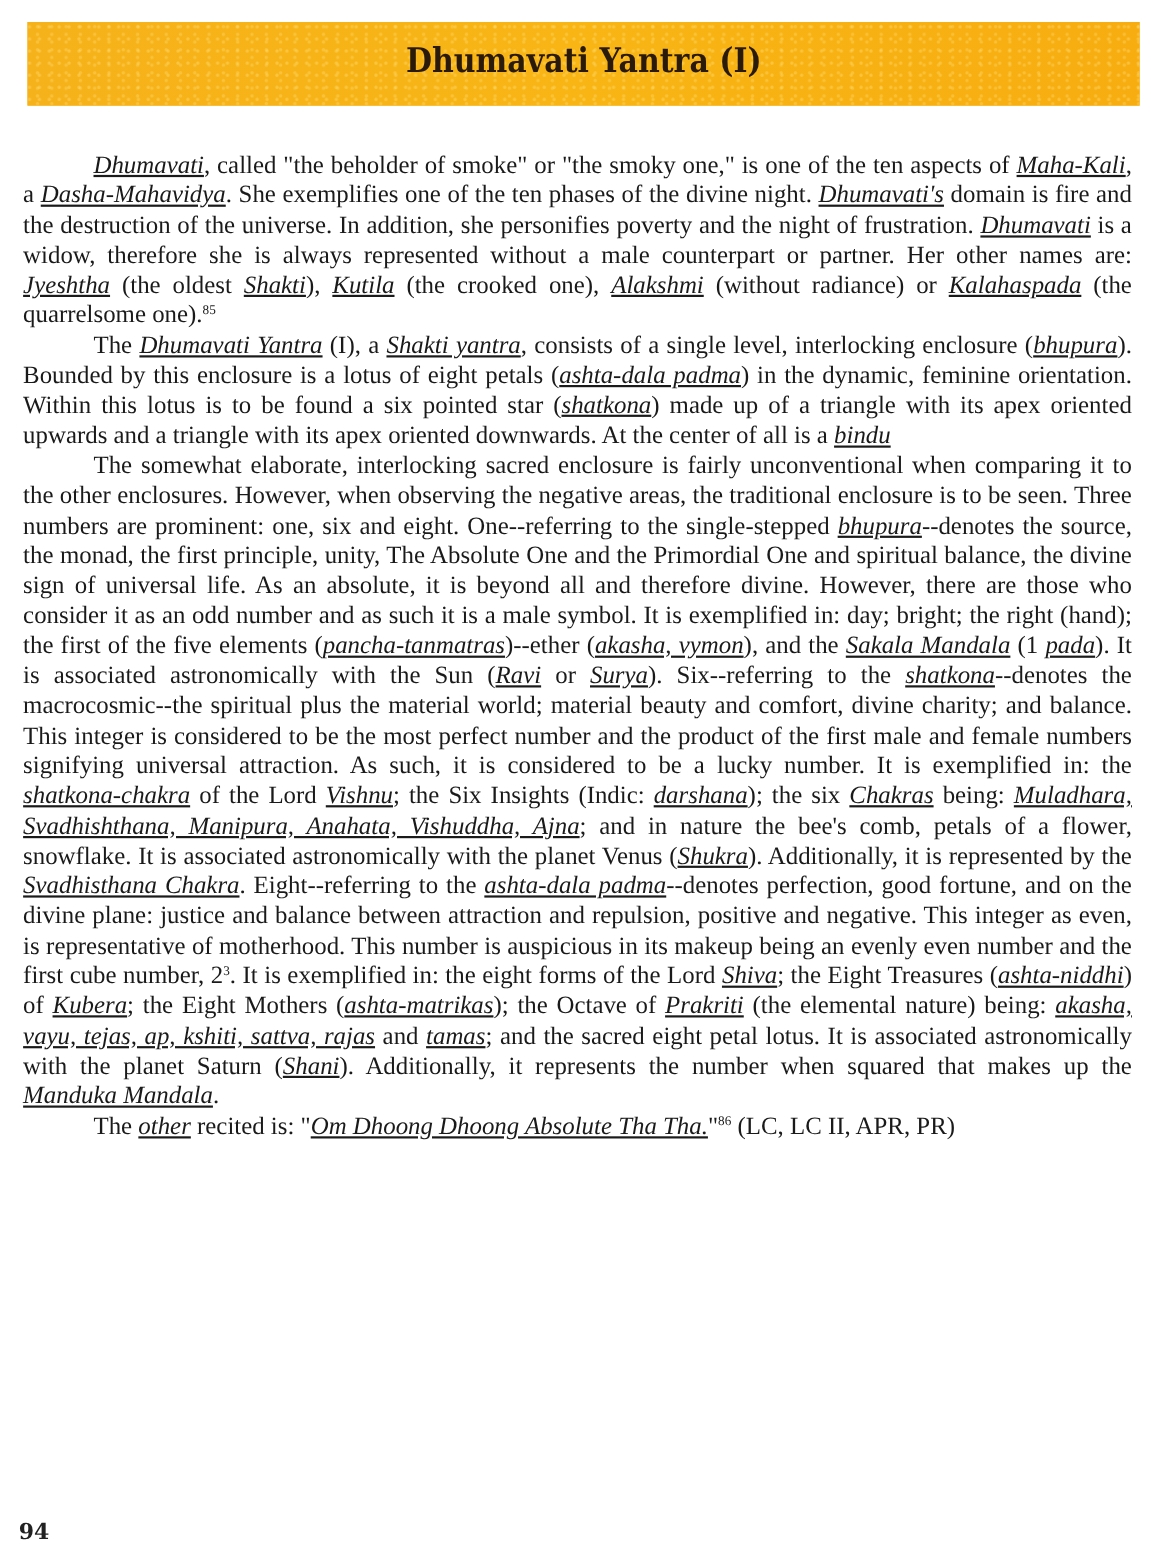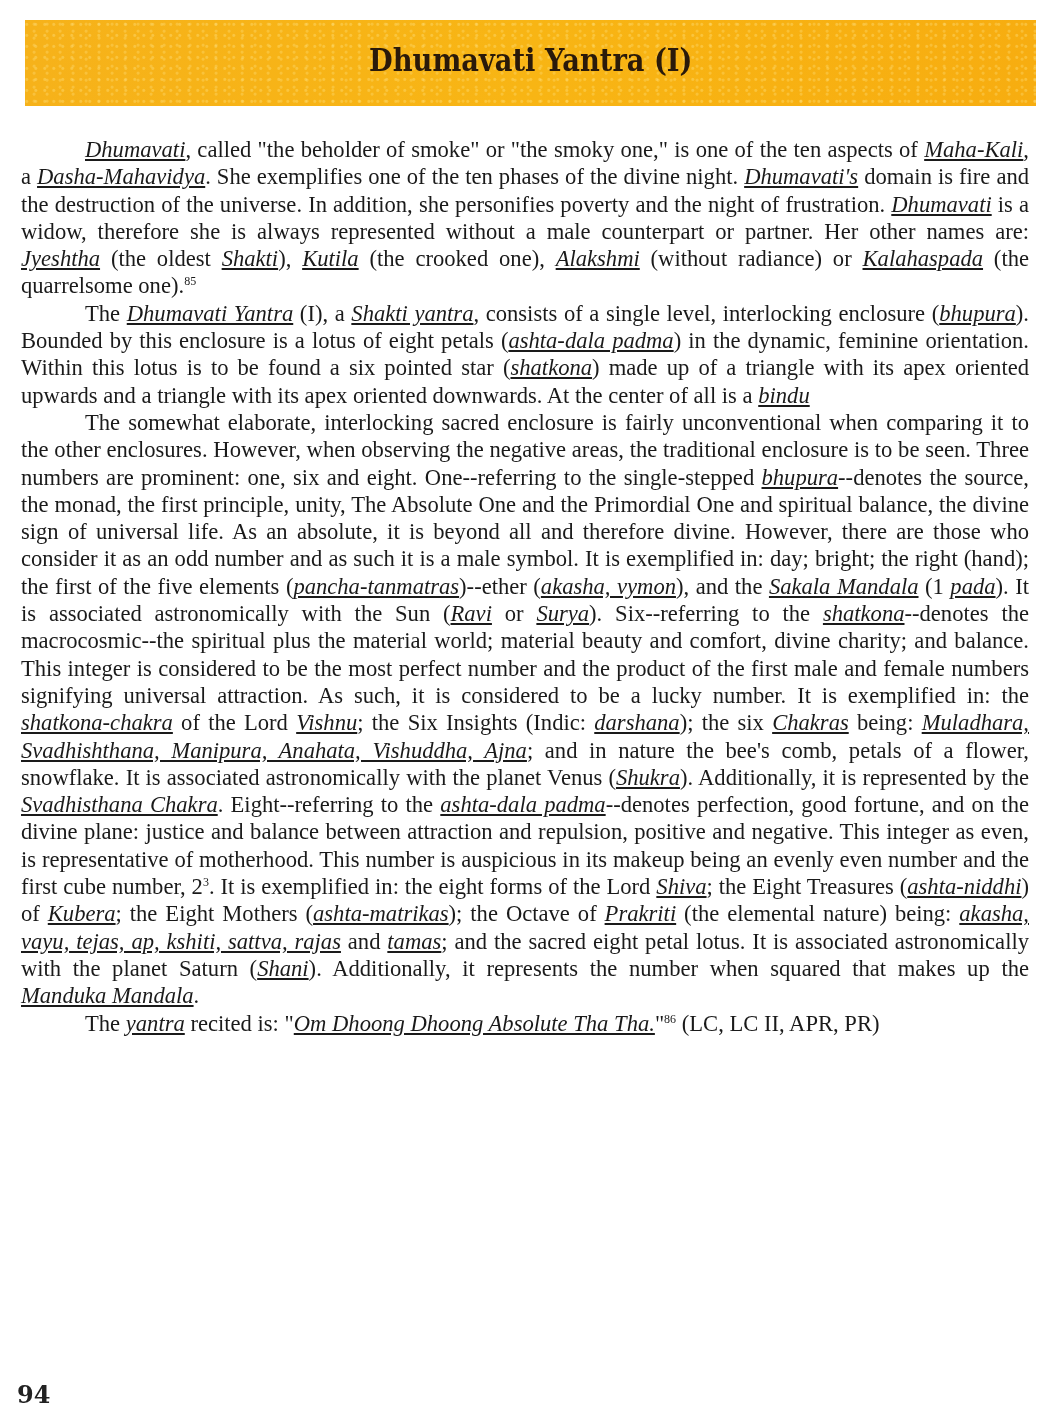--- a/index.html
+++ b/index.html
@@ -1,18 +1,18 @@
 <!DOCTYPE html>
 <html><head>
 <meta charset="utf-8">
 <style>
   html, body { margin: 0; padding: 0; background: #ffffff; }
   body { width: 1046px; height: 1422px; position: relative; overflow: hidden; }
   .banner {
-    position: absolute; left: 25px; top: 20px; width: 1011px; height: 86px;
+    position: absolute; left: 25px; top: 20px; width: 1011px; height: 76px;
     background: #f9b214;
     background-image:
       radial-gradient(circle at 20% 40%, rgba(255,230,140,0.35) 0 1px, transparent 2px),
       radial-gradient(circle at 70% 60%, rgba(255,230,140,0.30) 0 1px, transparent 2px),
       linear-gradient(90deg, #f6b21a 0%, #f8b514 50%, #f7ad10 100%);
     background-size: 9px 11px, 13px 7px, 100% 100%;
     display: flex; align-items: center; justify-content: center;
   }
   .banner h1 {
     margin: 0; font-family: "DejaVu Serif", serif; font-weight: bold;
@@ -23,30 +23,30 @@
     position: absolute; left: 21px; top: 136px; width: 1008px;
     font-family: "Liberation Serif", serif; font-size: 22.6px; line-height: 27.3px;
     color: #1a1a1a;
   }
   .content p { margin: 0; text-indent: 64px; text-align: justify; }
   .content p.last { text-align: left; }
   .content i { font-style: italic; text-decoration: underline; }
   sup { font-size: 12px; line-height: 0; vertical-align: 8px; }
   .page-number {
     position: absolute; left: 17px; top: 1380px;
-    font-family: "DejaVu Serif", serif; font-weight: bold; font-size: 24px; color: #222;
+    font-family: "DejaVu Serif", serif; font-weight: bold; font-size: 20px; color: #222;
   }
 </style>
 </head>
 <body>
 
 <div class="banner">
   <h1>Dhumavati Yantra (I)</h1>
 </div>
 
 <div class="content">
   <p><i>Dhumavati</i><span>, called "the beholder of smoke" or "the smoky one," is one of the ten aspects of </span><i>Maha-Kali</i><span>, a </span><i>Dasha-Mahavidya</i><span>. She exemplifies one of the ten phases of the divine night. </span><i>Dhumavati's</i><span> domain is fire and the destruction of the universe. In addition, she personifies poverty and the night of frustration. </span><i>Dhumavati</i><span> is a widow, therefore she is always represented without a male counterpart or partner. Her other names are: </span><i>Jyeshtha</i><span> (the oldest </span><i>Shakti</i><span>), </span><i>Kutila</i><span> (the crooked one), </span><i>Alakshmi</i><span> (without radiance) or </span><i>Kalahaspada</i><span> (the quarrelsome one).</span><sup>85</sup></p>
   <p><span>The </span><i>Dhumavati Yantra</i><span> (I), a </span><i>Shakti yantra</i><span>, consists of a single level, interlocking enclosure (</span><i>bhupura</i><span>). Bounded by this enclosure is a lotus of eight petals (</span><i>ashta-dala padma</i><span>) in the dynamic, feminine orientation. Within this lotus is to be found a six pointed star (</span><i>shatkona</i><span>) made up of a triangle with its apex oriented upwards and a triangle with its apex oriented downwards. At the center of all is a </span><i>bindu</i></p>
   <p><span>The somewhat elaborate, interlocking sacred enclosure is fairly unconventional when comparing it to the other enclosures. However, when observing the negative areas, the traditional enclosure is to be seen.  Three numbers are prominent: one, six and eight. One--referring to the single-stepped </span><i>bhupura</i><span>--denotes the source, the monad, the first principle, unity, The Absolute One and the Primordial One and spiritual balance, the divine sign of universal life. As an absolute, it is beyond all and therefore divine. However, there are those who consider it as an odd number and as such it is a male symbol. It is exemplified in: day; bright; the right (hand); the first of the five elements (</span><i>pancha-tanmatras</i><span>)--ether (</span><i>akasha, vymon</i><span>), and the </span><i>Sakala Mandala</i><span> (1 </span><i>pada</i><span>). It is associated astronomically with the Sun (</span><i>Ravi</i><span> or </span><i>Surya</i><span>). Six--referring to the </span><i>shatkona</i><span>--denotes the macrocosmic--the spiritual plus the material world; material beauty and comfort, divine charity; and balance. This integer is considered to be the most perfect number and the product of the first male and female numbers signifying universal attraction. As such, it is considered to be a lucky number. It is exemplified in: the </span><i>shatkona-chakra</i><span> of the Lord </span><i>Vishnu</i><span>; the Six Insights (Indic: </span><i>darshana</i><span>); the six </span><i>Chakras</i><span>  being: </span><i>Muladhara, Svadhishthana, Manipura, Anahata, Vishuddha, Ajna</i><span>; and in nature the bee's comb, petals of a flower, snowflake. It is associated astronomically with the planet Venus (</span><i>Shukra</i><span>). Additionally, it is represented by the </span><i>Svadhisthana Chakra</i><span>. Eight--referring to the </span><i>ashta-dala padma</i><span>--denotes perfection, good fortune, and on the divine plane: justice and balance between attraction and repulsion, positive and negative. This integer as even, is representative of motherhood. This number is auspicious in its makeup being an evenly even number and the first cube number, 2</span><sup>3</sup><span>. It is exemplified in: the eight forms of the Lord </span><i>Shiva</i><span>; the Eight Treasures (</span><i>ashta-niddhi</i><span>) of </span><i>Kubera</i><span>; the Eight Mothers (</span><i>ashta-matrikas</i><span>); the Octave of </span><i>Prakriti</i><span> (the elemental nature) being: </span><i>akasha, vayu, tejas, ap, kshiti, sattva, rajas</i><span> and </span><i>tamas</i><span>; and the sacred eight petal lotus. It is associated astronomically with the planet Saturn (</span><i>Shani</i><span>). Additionally, it represents the number when squared that makes up the  </span><i>Manduka Mandala</i><span>.</span></p>
-  <p class="last"><span>The </span><i>yantra</i><span> recited is: "</span><i>Om Dhoong Dhoong Absolute Tha Tha.</i><span>"</span><sup>86</sup><span> (LC, LC II, APR, PR)</span></p>
+  <p class="last"><span>The </span><i>other</i><span> recited is: "</span><i>Om Dhoong Dhoong Absolute Tha Tha.</i><span>"</span><sup>86</sup><span> (LC, LC II, APR, PR)</span></p>
 </div>
 
 <div class="page-number">94</div>
 
 </body></html>

